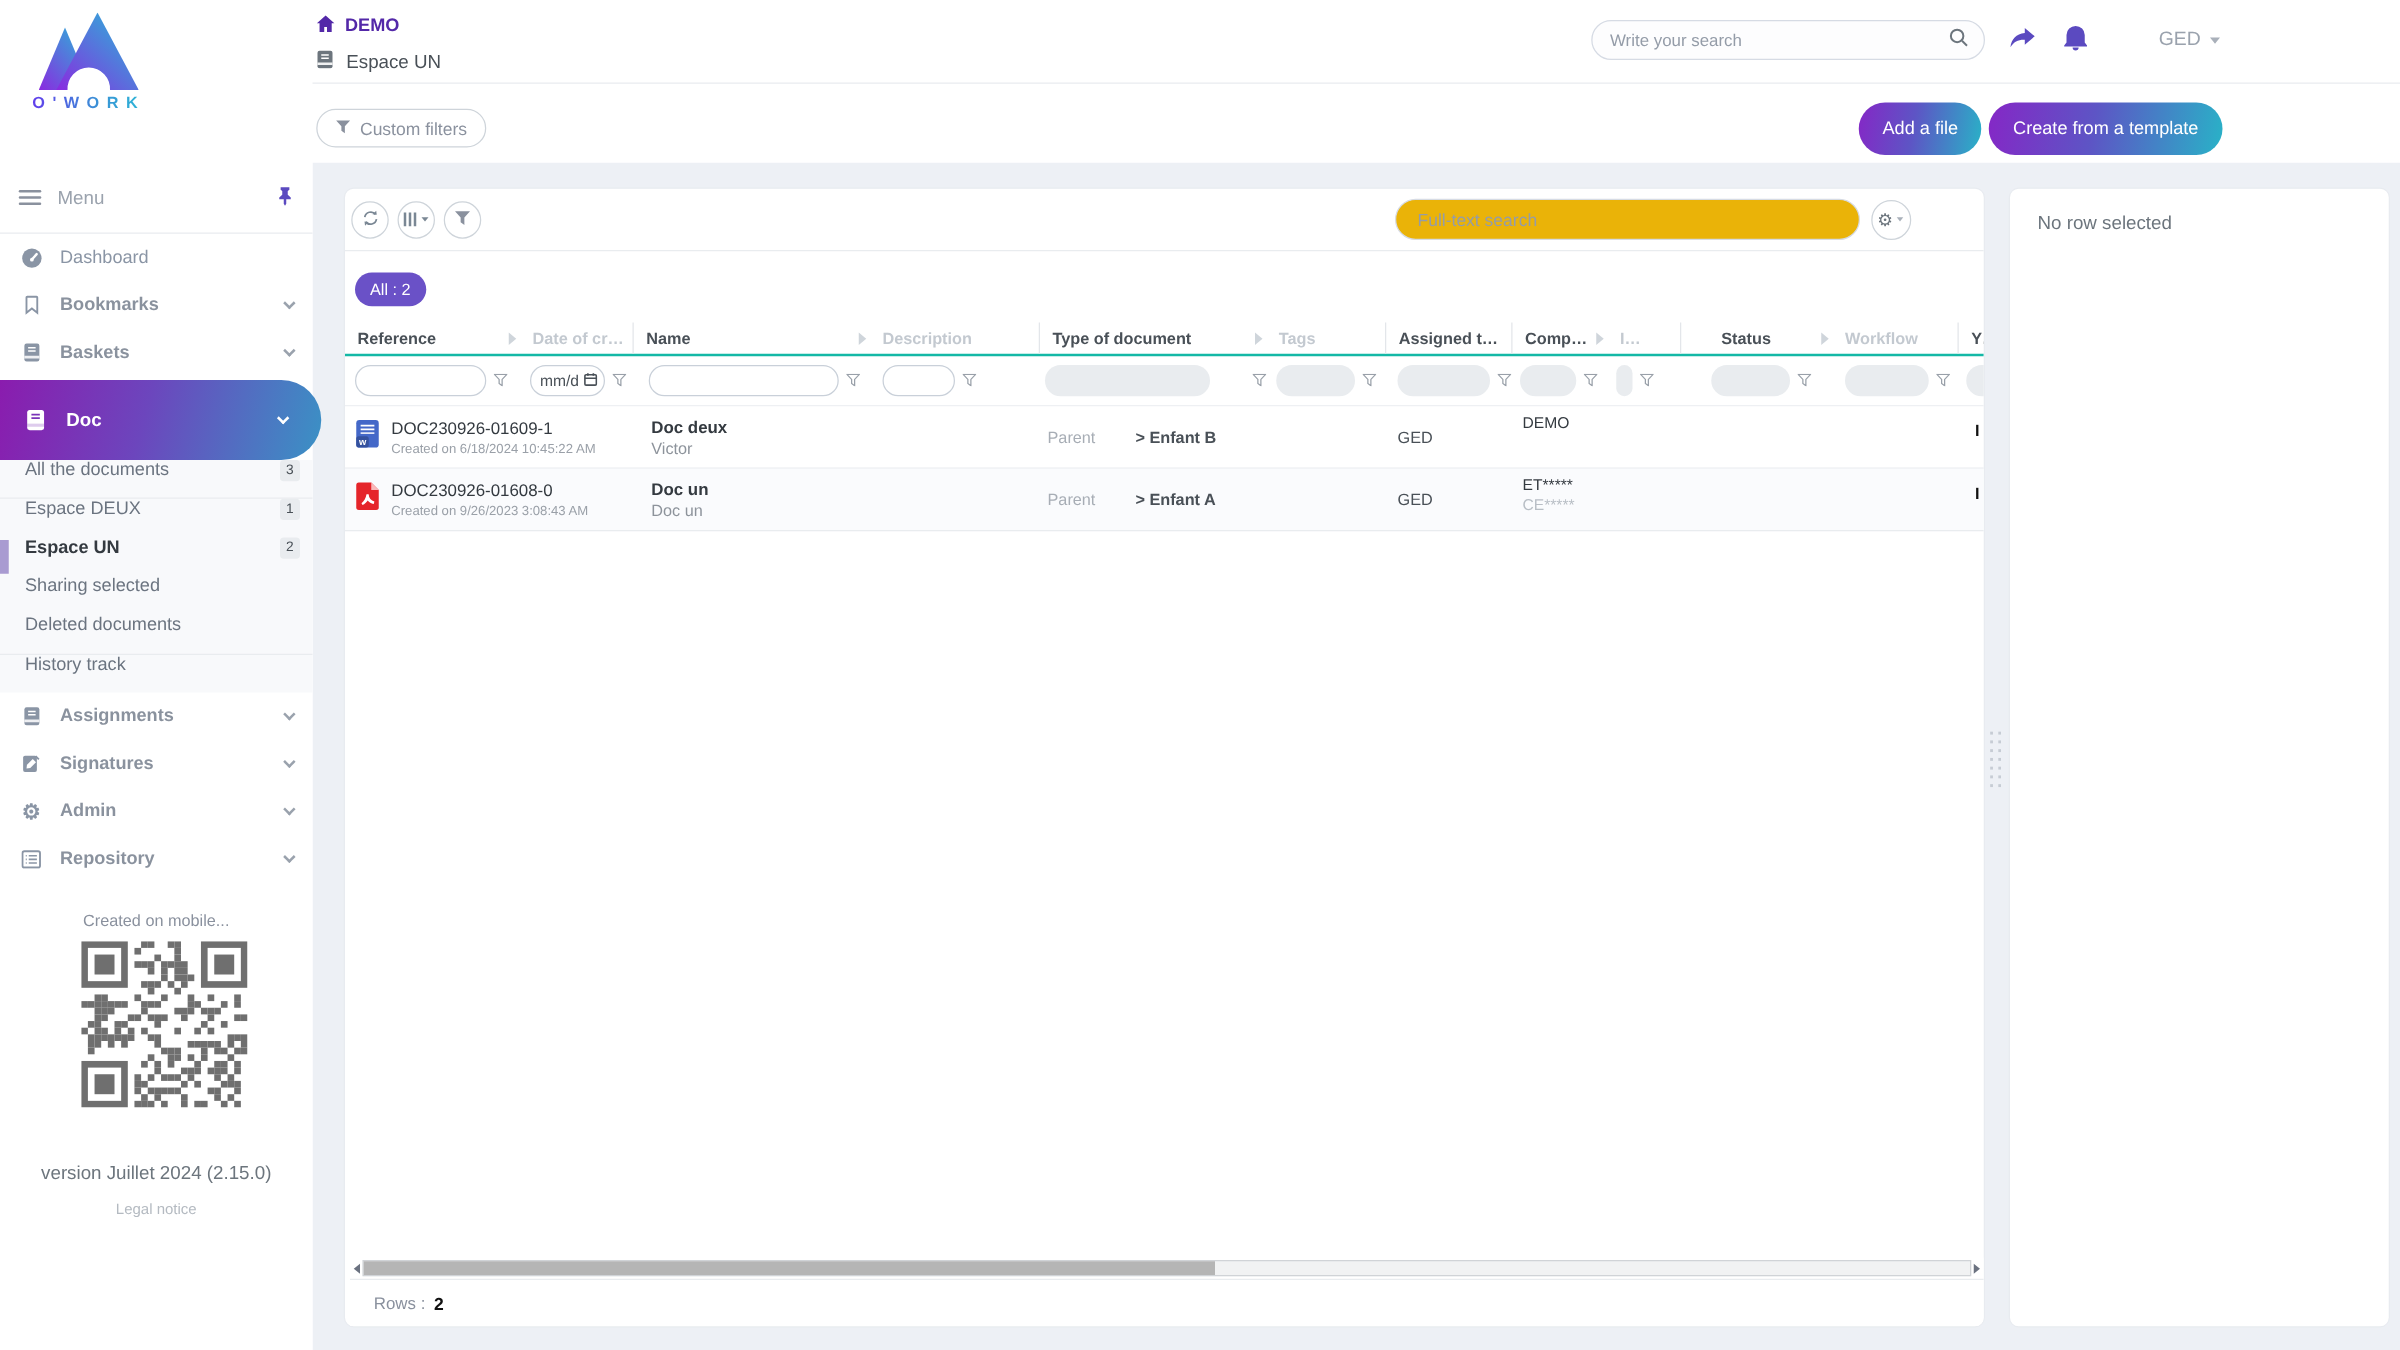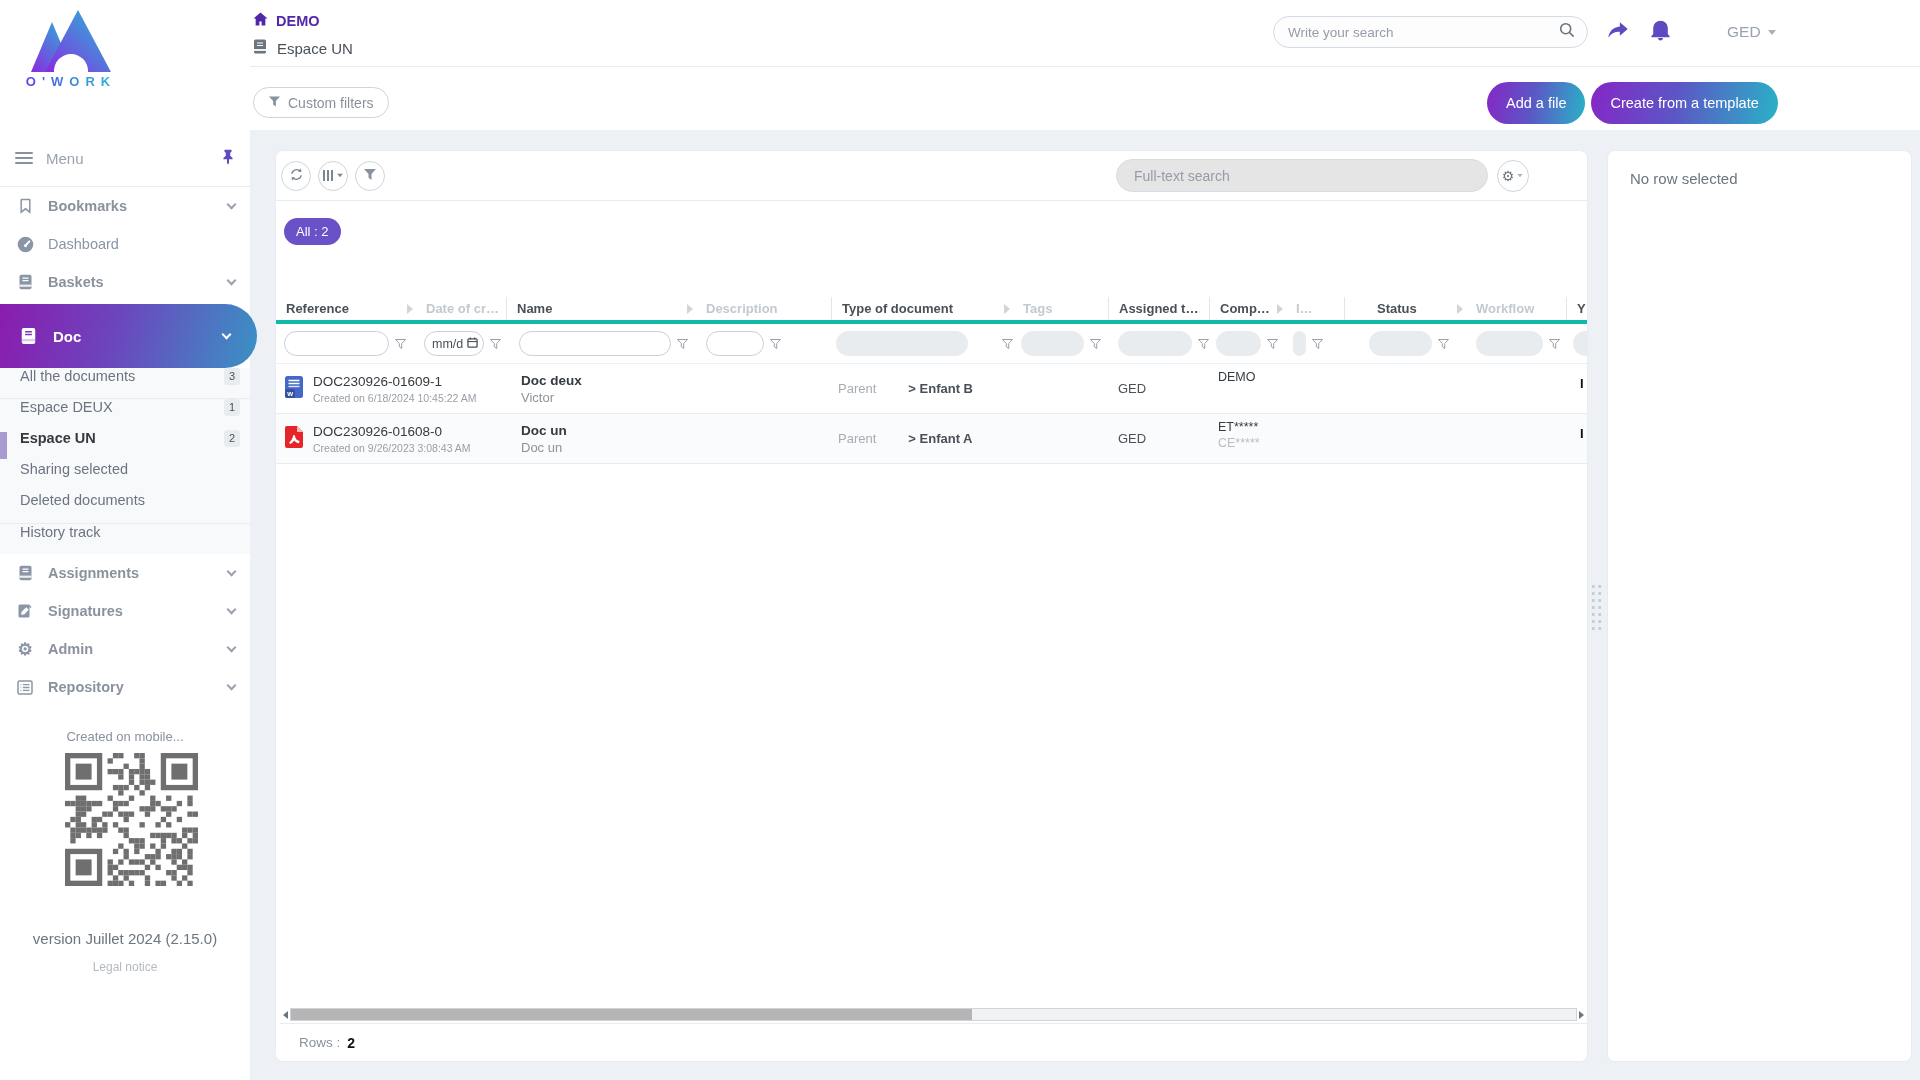--- a/index.html
+++ b/index.html
@@ -78,31 +78,31 @@
   .drag-dots { position:absolute; left:1339px; top:452px; width:13px; height:50px; cursor:col-resize;
     background-image:radial-gradient(#c6ccd4 1.3px, transparent 1.4px); background-size:6.5px 7px; background-position:1px 1px; }
 
   .tc-toolbar { height:50px; border-bottom:1px solid #e9ecef; display:flex; align-items:center; padding:0 58px 0 5px; }
   .circle-btn { width:30px; height:30px; border-radius:50%; border:1px solid #ced4da; background:#fff;
     display:flex; align-items:center; justify-content:center; margin-right:7px; color:#7a8794; cursor:pointer; padding:0; }
   .cols-glyph { display:flex; align-items:center; gap:2px; }
   .cols-glyph i { display:block; width:2px; height:11px; background:#7a8794; }
   .cols-glyph .caret-down { border-top-color:#7a8794; transform:scale(.7); margin-left:1px; }
   .ft-search { margin-left:auto; margin-right:9px; width:372px; height:33px; border:1px solid #d6dbe4;
-    border-radius:17px; display:flex; align-items:center; padding:0 15px; background:#e5e5e5; }
+    border-radius:17px; display:flex; align-items:center; padding:0 15px; background:#eab308; }
   .ft-search input { flex:1; border:none; outline:none; background:transparent; font-size:14px; color:#495057; font-family:inherit; }
   .gear-btn { width:32px; height:32px; border-radius:50%; border:1px solid #ced4da; background:#fff;
     display:flex; align-items:center; justify-content:center; gap:2px; color:#6c757d; cursor:pointer; padding:0; }
   .gear-glyph { font-size:14px; line-height:1; }
   .gear-btn .caret-down { transform:scale(.65); }
 
   .tc-subbar { padding:17px 8px 13px; }
   .all-badge { display:inline-block; background:#6a51c7; color:#fff; font-size:13px; padding:6px 12px; border-radius:15px; cursor:pointer; }
 
-  .thead { display:flex; align-items:center; height:27px; border-bottom:4px solid #14b8a6;margin-top:39px; }
+  .thead { display:flex; align-items:center; height:27px; border-bottom:2px solid #14b8a6; }
   .hcell { flex:none; display:flex; align-items:center; height:100%; padding-left:10px; font-size:13px; font-weight:bold; color:#495057; white-space:nowrap; overflow:hidden; }
   .hcell.muted { color:#c3c9d0; }
   .hcell.bl { border-left:1px solid #e3e6ea; }
   .sort-arrow { width:0; height:0; border-top:5px solid transparent; border-bottom:5px solid transparent;
     border-left:6px solid #cfd5db; margin-left:auto; margin-right:3px; flex:none; }
   .c0{width:140px;} .c1{width:90px;} .c2{width:190px;} .c3{width:135px;} .c4{width:182px;gap:28px;}
   .c5{width:95px;} .c6{width:101px;} .c7{width:77px;} .c8{width:58px;} .c9{width:122px;}
   .c10{width:100px;} .c11{width:60px;}
   .padl30 { padding-left:32px;justify-content:center; }
 
@@ -241,38 +241,38 @@
     <span class="menu-label">Menu</span>
     <button class="icon-btn" style="position:static;">
       <span>
         <svg width="14" height="16" viewBox="0 0 14 16">
             <path d="M3.5 0.8h7v2l-1.3 1v3l2.4 2.1v1.4H8v3.6L7 15.6l-1-1.7v-3.6H2.4V8.9l2.4-2.1v-3l-1.3-1z" fill="#5b4ac0"></path>
           </svg>
       </span>
     </button>
   </div>
 
-  <div class="nav-item bold">
-    <span class="nav-ic">
-      <svg width="15" height="16" viewBox="0 0 16 16">
-          <path d="M4 1h8a.6.6 0 01.6.6v13L8 11 3.4 14.6v-13A.6.6 0 014 1z" fill="none" stroke="#8a95a5" stroke-width="1.6"></path>
-        </svg>
-    </span>
-    <span>Bookmarks</span>
-    <span class="chev"></span>
-  </div>
   <div class="nav-item">
     <span class="nav-ic">
       <svg width="17" height="17" viewBox="0 0 16 16">
           <circle cx="8" cy="8" r="7.3" fill="#8a95a5"></circle>
           <path d="M8 9L11.6 5" stroke="#fff" stroke-width="1.8" stroke-linecap="round"></path>
           <circle cx="8" cy="9.2" r="1.4" fill="#fff"></circle>
         </svg>
     </span>
     <span>Dashboard</span>
+  </div>
+  <div class="nav-item bold">
+    <span class="nav-ic">
+      <svg width="15" height="16" viewBox="0 0 16 16">
+          <path d="M4 1h8a.6.6 0 01.6.6v13L8 11 3.4 14.6v-13A.6.6 0 014 1z" fill="none" stroke="#8a95a5" stroke-width="1.6"></path>
+        </svg>
+    </span>
+    <span>Bookmarks</span>
+    <span class="chev"></span>
   </div>
   <div class="nav-item bold">
     <span class="nav-ic">
       <svg width="15" height="16" viewBox="0 0 15 16">
           <rect x="1.5" y="0.8" width="12" height="14.4" rx="1.8" fill="#8a95a5"></rect>
           <path d="M4.5 4.2h6M4.5 6.7h6" stroke="#fff" stroke-width="1.2"></path>
           <rect x="1.5" y="10.6" width="12" height="2.2" fill="#fff" opacity="0.85"></rect>
         </svg>
     </span>
     <span>Baskets</span>

